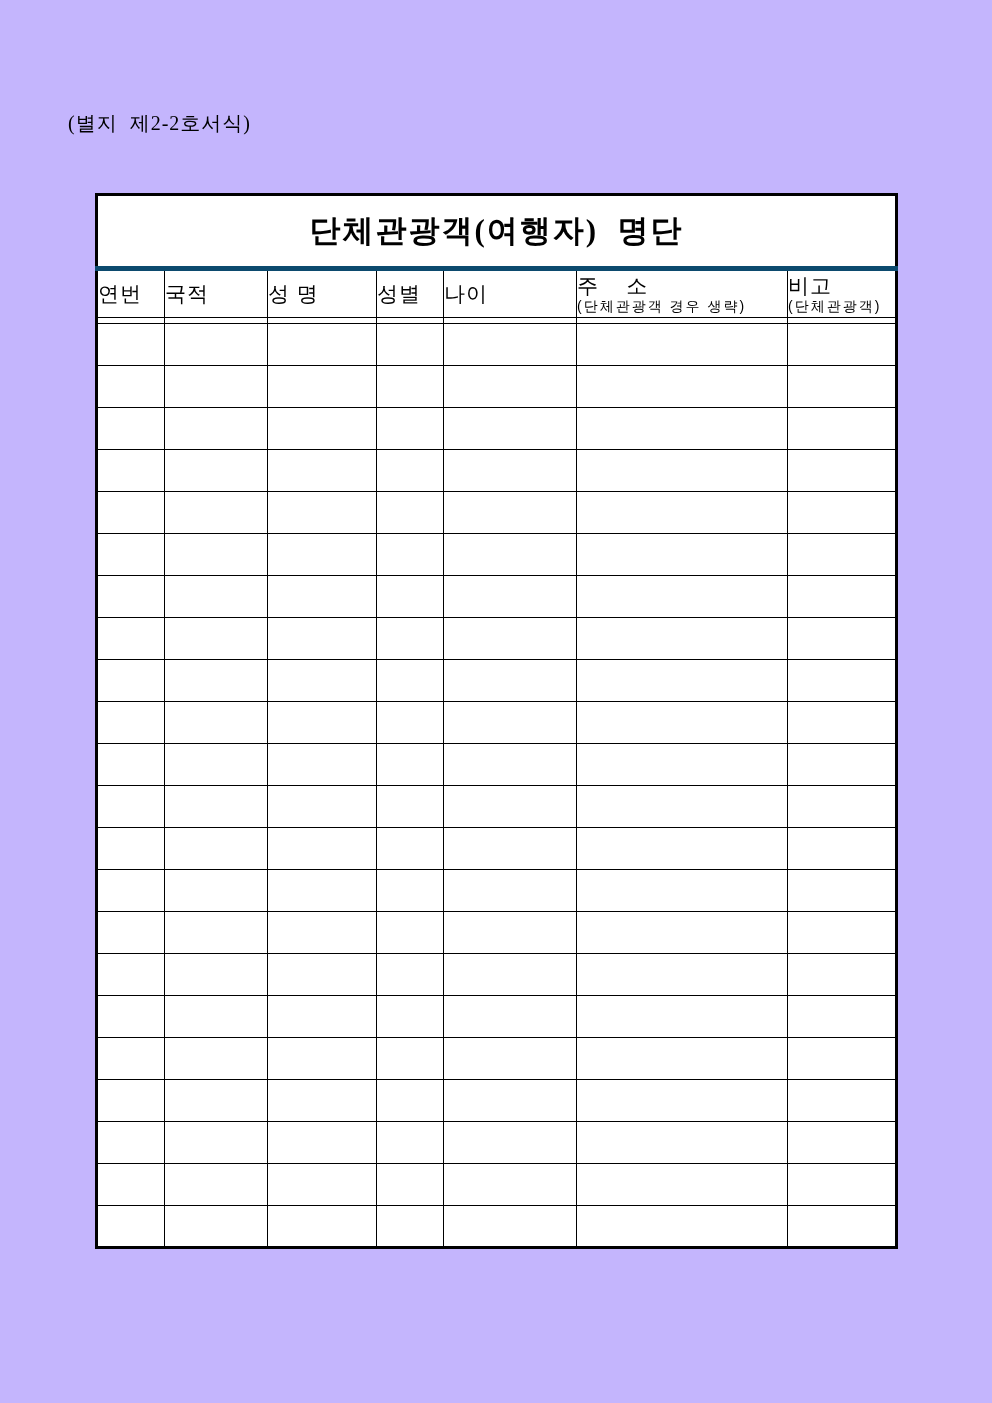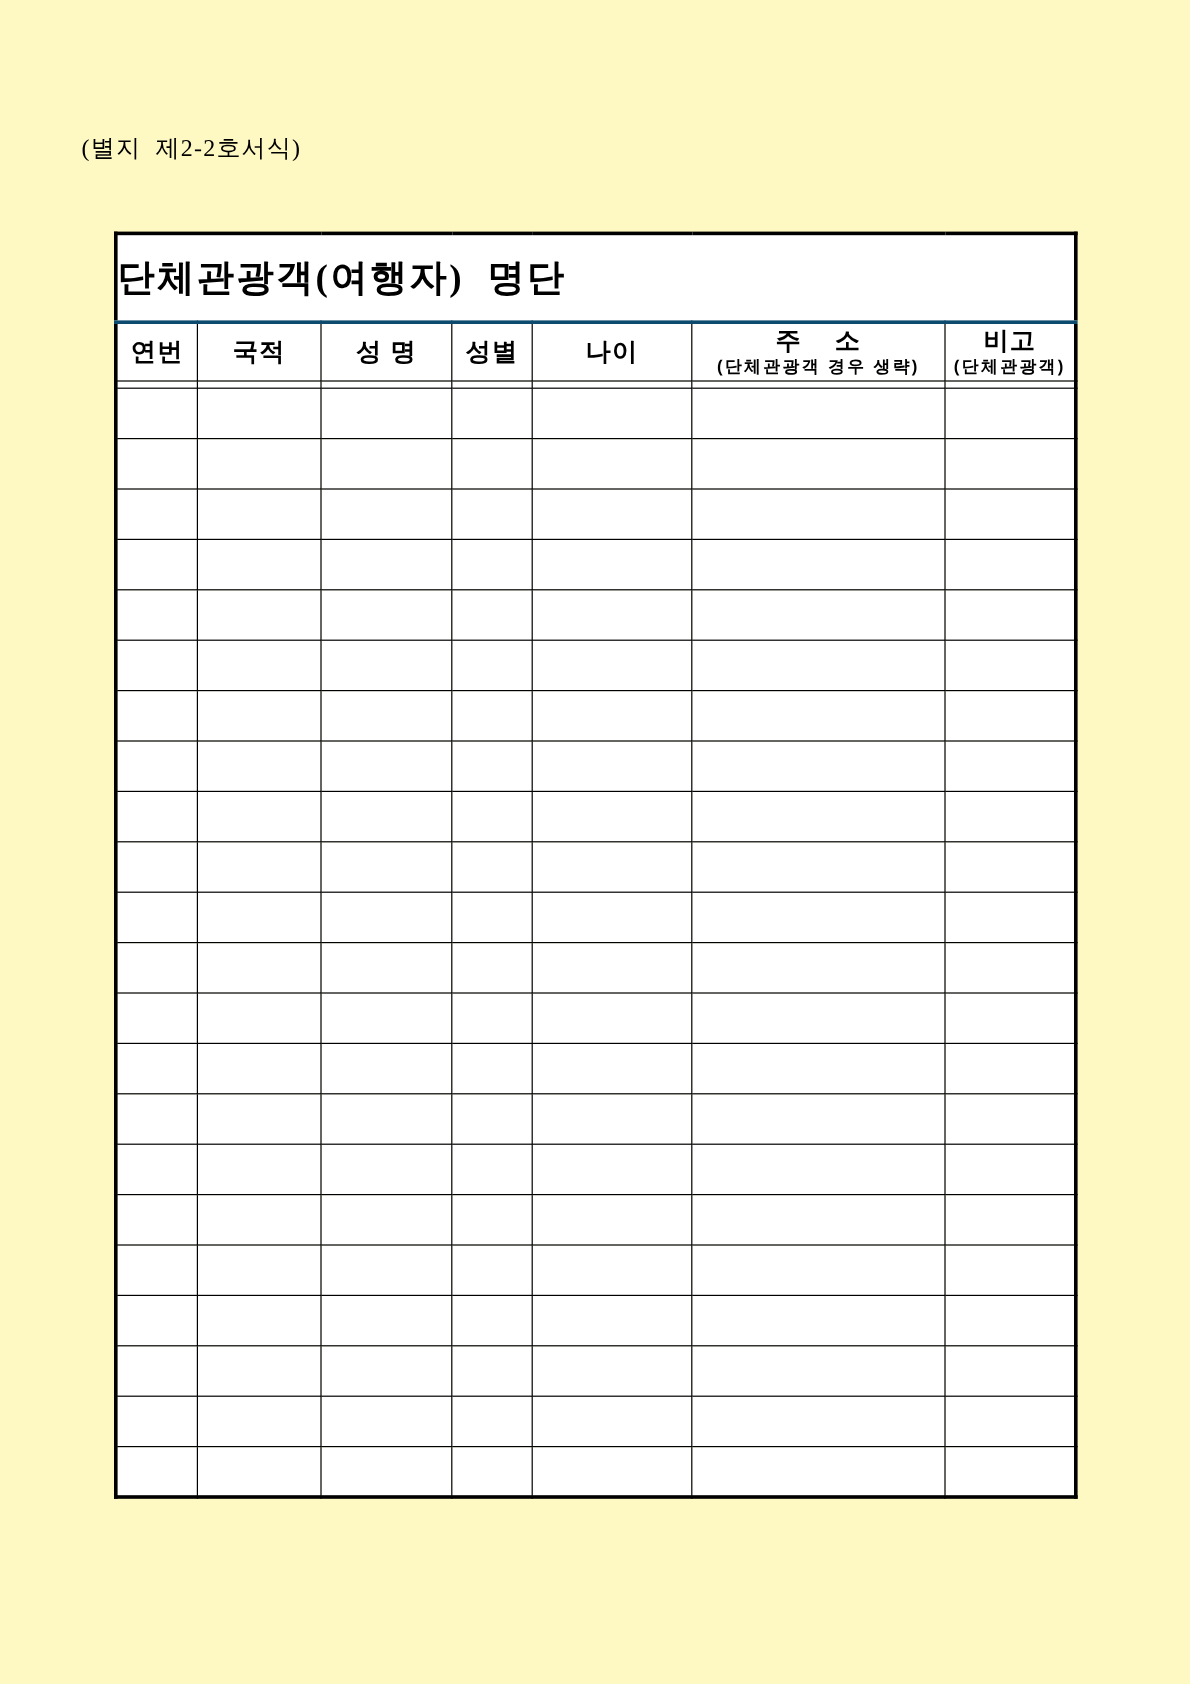--- a/index.html
+++ b/index.html
@@ -4,21 +4,21 @@
 <style>
   html, body {
     margin: 0;
     padding: 0;
     background: #ffffff;
   }
   .page {
     position: relative;
     width: 992px;
     height: 1403px;
-    background: #fef9c3;
+    background: #c4b5fd;
     overflow: hidden;
     font-family: "Liberation Serif", "DejaVu Serif", serif;
     color: #000000;
   }
   .form-ref {
     position: absolute;
     left: 68px;
     top: 110px;
     font-size: 20px;
     letter-spacing: 1px;
@@ -38,38 +38,38 @@
   }
   table.roster td, table.roster th {
     border: 1.5px solid #000000;
     padding: 0;
     background: #ffffff;
   }
   tr.title-row {
     height: 74px;
   }
   tr.title-row td {
-    border-bottom: 3px solid #0c4a6e;
-    text-align: left;
+    border-bottom: 5px solid #0c4a6e;
+    text-align: center;
     vertical-align: middle;
   }
   .doc-title {
     font-family: "Liberation Serif", "DejaVu Serif", serif;
     font-weight: bold;
     font-size: 31px;
     letter-spacing: 2px;
     white-space: pre;
     color: #000000;
   }
   tr.header-row {
     height: 49px;
   }
   tr.header-row th {
-    font-weight: bold;
-    text-align: center;
+    font-weight: normal;
+    text-align: left;
     vertical-align: middle;
     font-family: "Liberation Sans", "DejaVu Sans", sans-serif;
     border-bottom: 1.5px solid #000000;
   }
   .h-main {
     font-size: 21px;
     line-height: 24px;
     white-space: pre;
     letter-spacing: 1px;
   }

